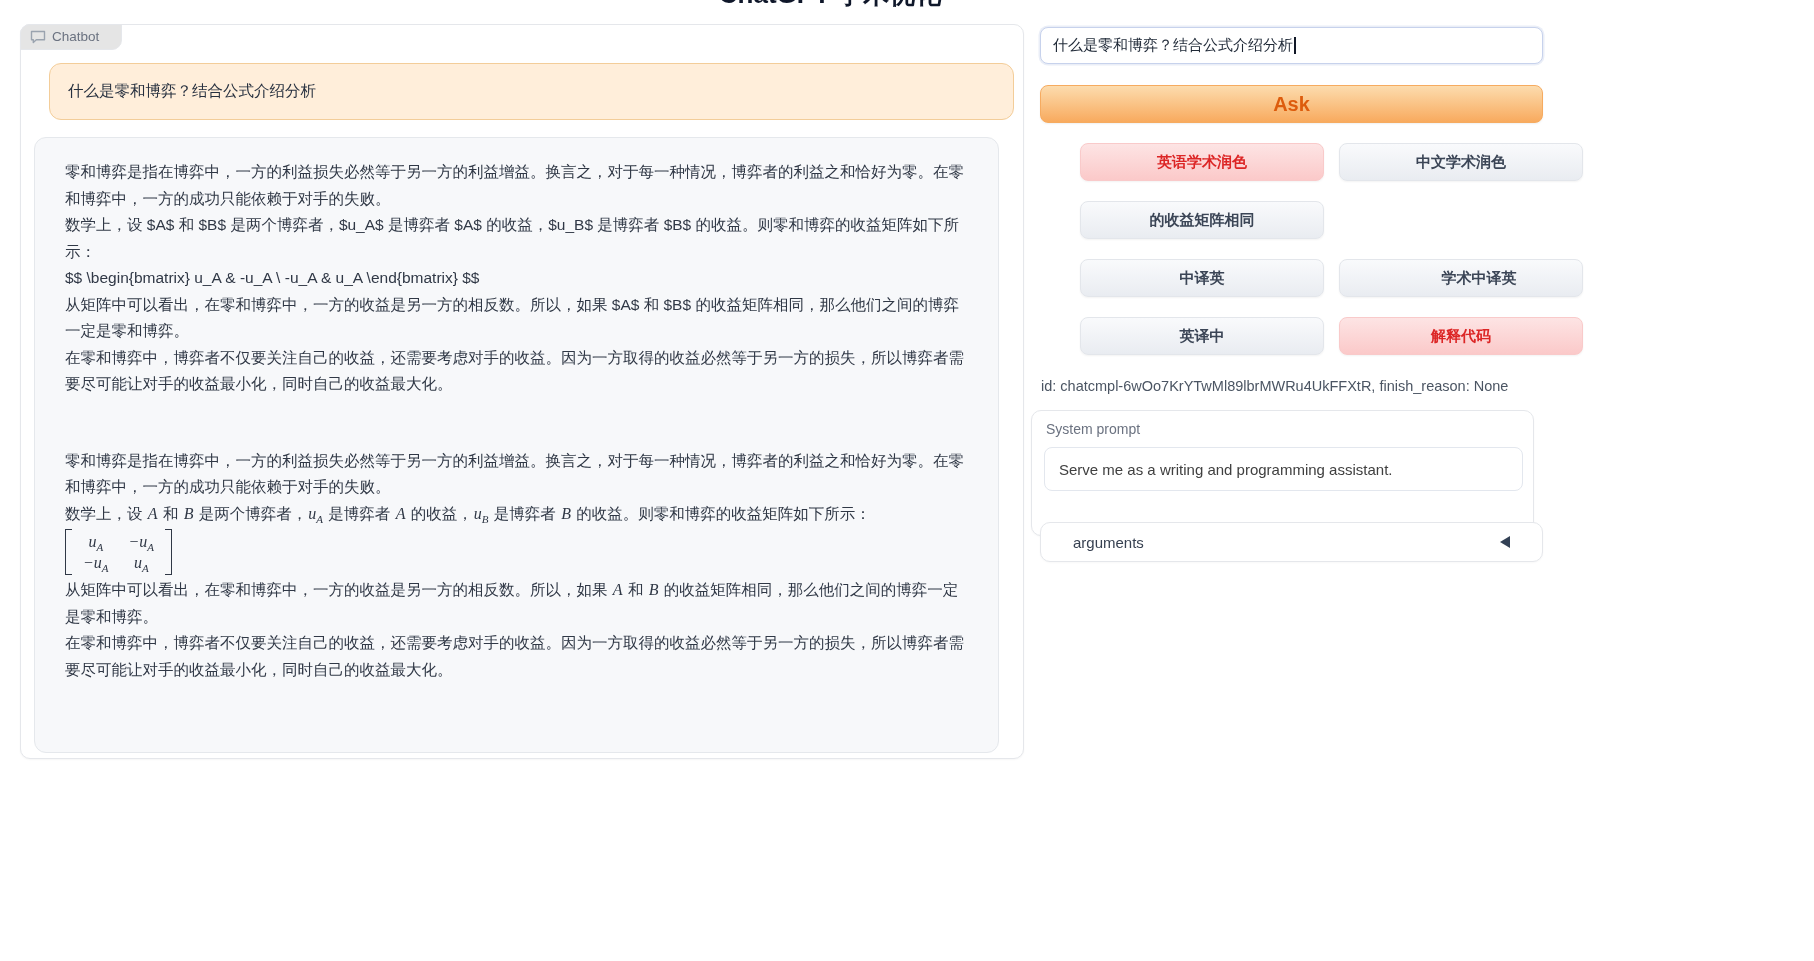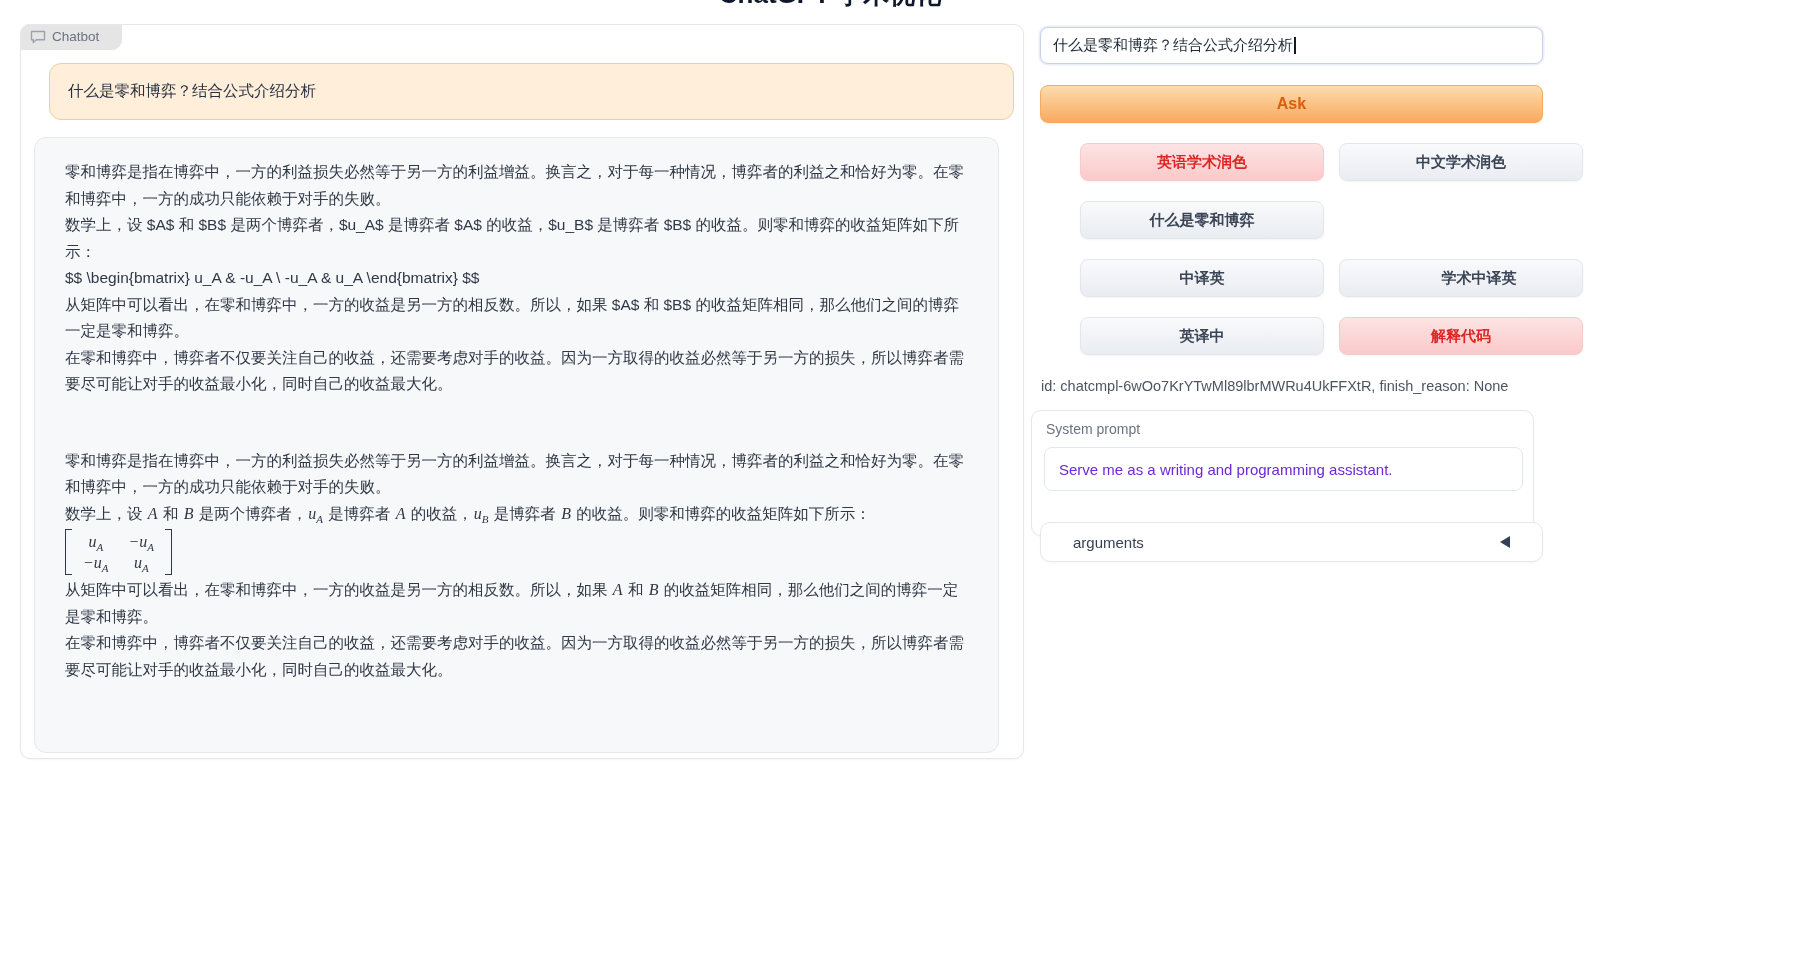--- a/index.html
+++ b/index.html
@@ -37,35 +37,35 @@
   .mcell { text-align:center; line-height:21px; }
 
   
   .textbox { position:absolute; left:1040px; top:27px; width:503px; height:37px; background:#fff;
     border:1px solid #c7d2ec; border-radius:8px; display:flex; align-items:center; padding:0 12px;
     font-size:15px; color:#1f2937; box-shadow:0 0 0 1.5px rgba(137,160,210,0.18); cursor:text; }
   .caret { display:inline-block; width:1.5px; height:17px; background:#111827; margin-left:1px; }
 
   .ask-btn { position:absolute; left:1040px; top:85px; width:503px; height:38px; border:1px solid #f6ab60;
     border-radius:8px; background:linear-gradient(180deg,#fcdcae 0%,#f8aa5e 100%); color:#dd5c0d;
-    font-weight:700; font-size:16px; display:flex; align-items:center; justify-content:center;
+    font-weight:700; font-size:20px; display:flex; align-items:center; justify-content:center;
     cursor:pointer; box-shadow:0 1px 2px rgba(0,0,0,.06); }
 
   .fn-btn { position:absolute; width:244px; height:38px; border-radius:8px; display:flex; align-items:center;
     justify-content:center; font-size:15px; font-weight:700; cursor:pointer; box-shadow:0 1px 2px rgba(0,0,0,.05);margin-left:40px; }
   .fn-gray { background:linear-gradient(180deg,#f9fafc 0%,#e9ecf1 100%); border:1px solid #e3e6eb; color:#3b4556; }
   .fn-red  { background:linear-gradient(180deg,#fde4e4 0%,#fbc9c9 100%); border:1px solid #f9caca; color:#dc2626; }
 
   .status { position:absolute; left:1041px; top:376px; width:520px; font-size:14.5px; color:#4b5563; line-height:20px; }
 
   .sys-panel { position:absolute; left:1031px; top:410px; width:503px; height:126px; border:1px solid #e5e7eb;
     border-radius:10px; background:#fff; box-shadow:0 1px 2px rgba(0,0,0,.03); }
   .sys-label { position:absolute; left:14px; top:10px; font-size:14px; color:#6b7280; }
   .sys-input { position:absolute; left:12px; top:36px; width:479px; height:44px; border:1px solid #e3e7ee;
-    border-radius:8px; display:flex; align-items:center; padding:0 14px; font-size:15px; color:#6d28d9; cursor:text; }
+    border-radius:8px; display:flex; align-items:center; padding:0 14px; font-size:15px; color:#404040; cursor:text; }
 
   .accordion { position:absolute; left:1040px; top:522px; width:503px; height:40px; border:1px solid #e5e7eb;
     border-radius:10px; background:#fff; display:flex; align-items:center; justify-content:space-between;
     padding:0 32px; font-size:15px; color:#374151; cursor:pointer; box-shadow:0 1px 2px rgba(0,0,0,.03); }
   .tri-left { width:0; height:0; border-top:6px solid transparent; border-bottom:6px solid transparent;
     border-right:10px solid #334155; }
 </style>
 </head>
 <body>
 
@@ -126,21 +126,21 @@
     <span>Ask</span>
   </div>
 
   <div class="fn-btn fn-red" style="left:1040px; top:143px;">
       <span>英语学术润色</span>
     </div>
   <div class="fn-btn fn-gray" style="left:1299px; top:143px;">
       <span>中文学术润色</span>
     </div>
   <div class="fn-btn fn-gray" style="left:1040px; top:201px;">
-      <span>什么是零和博弈</span>
+      <span>的收益矩阵相同</span>
     </div>
   <div class="fn-btn fn-gray" style="left:1040px; top:259px;">
       <span>中译英</span>
     </div>
   <div class="fn-btn fn-gray" style="left:1299px; top:259px;padding-left:36px;">
       <span>学术中译英</span>
     </div>
   <div class="fn-btn fn-gray" style="left:1040px; top:317px;">
       <span>英译中</span>
     </div>

